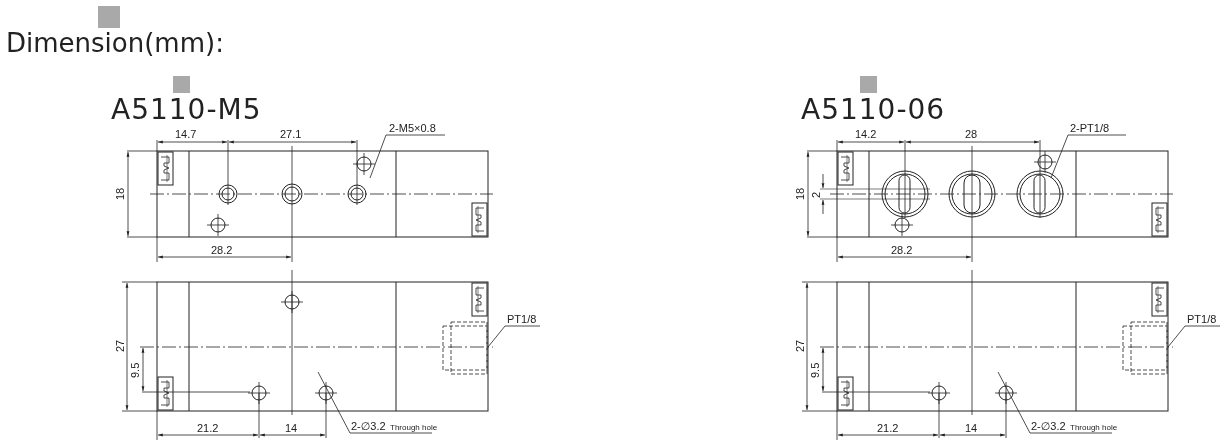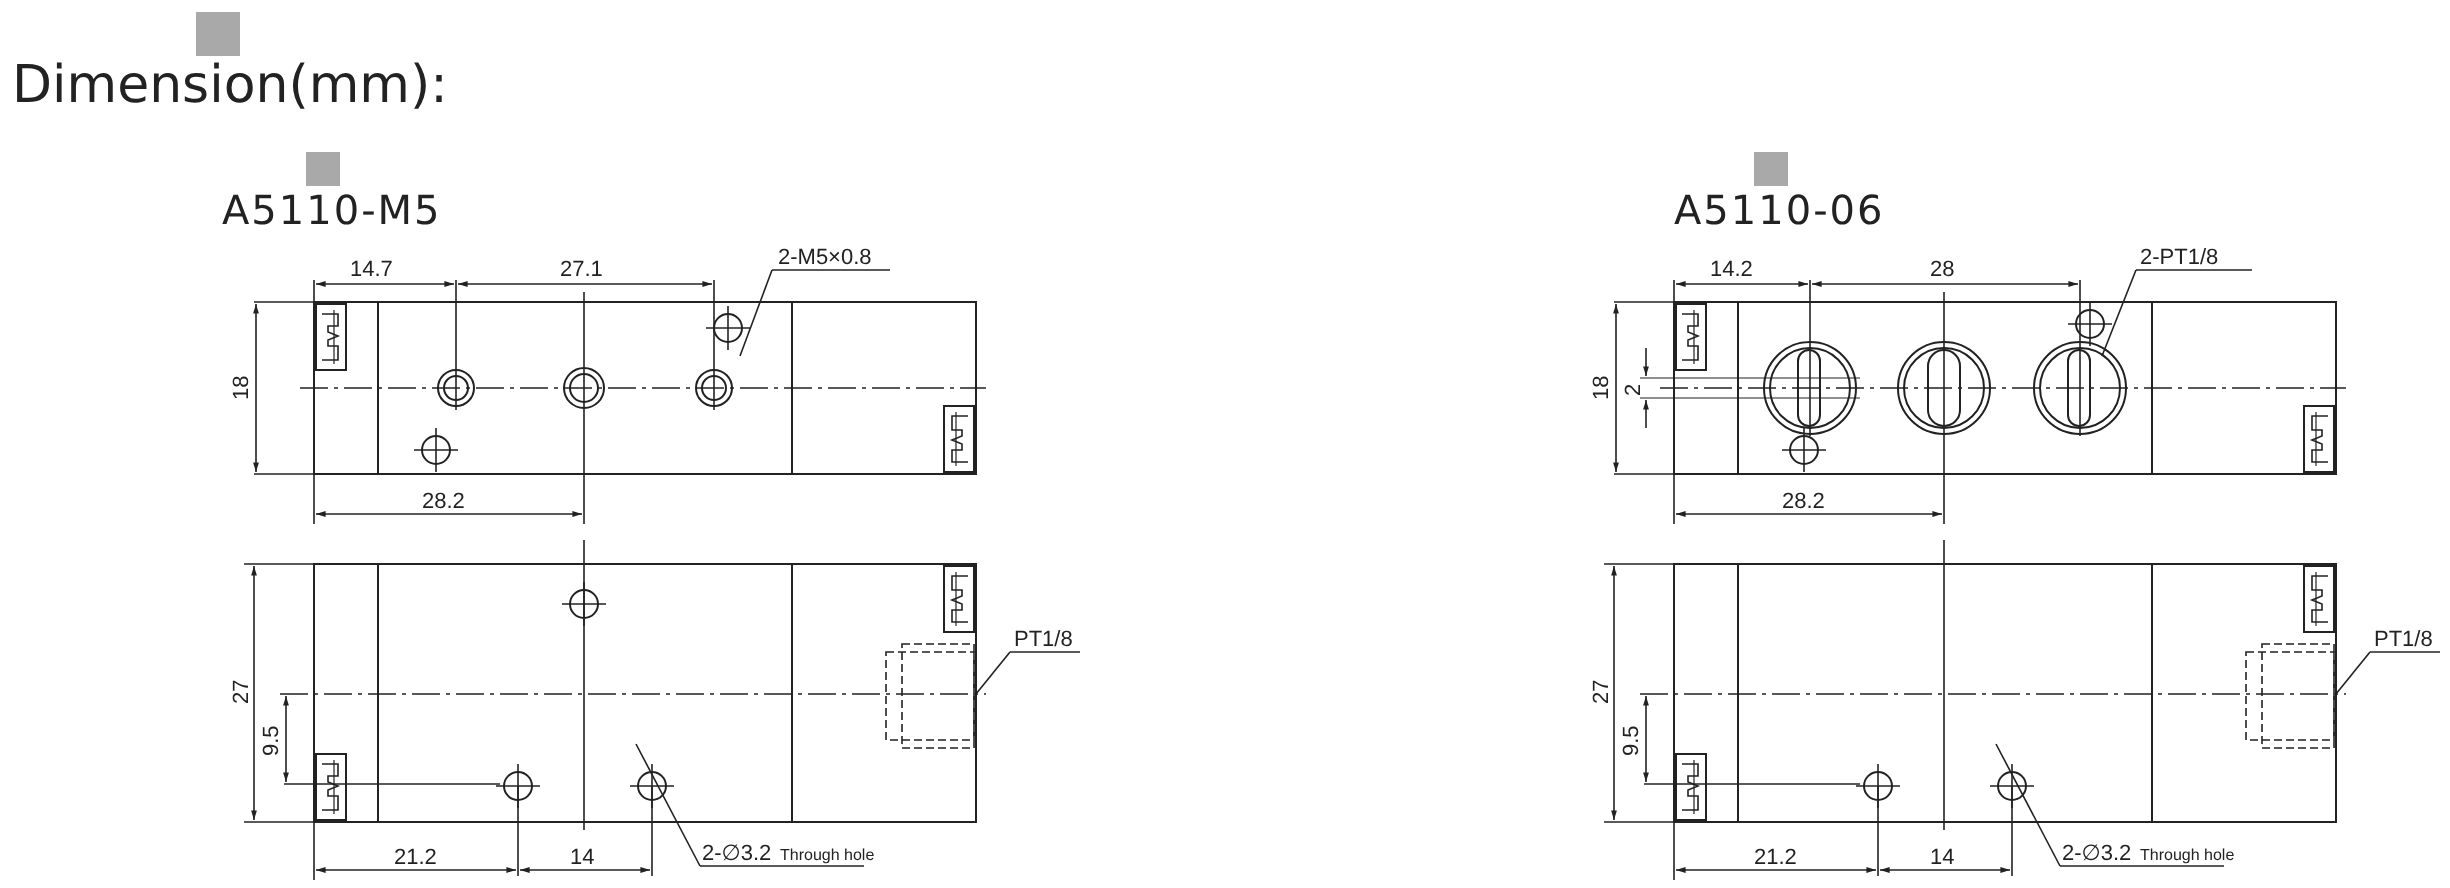--- a/index.html
+++ b/index.html
@@ -1,24 +1,24 @@
 <!DOCTYPE html>
 <html><head>
 <meta charset="utf-8">
 <style>
   html, body { margin:0; padding:0; background:#ffffff; }
   body { width:1225px; height:444px; position:relative; overflow:hidden; font-family:"DejaVu Sans", sans-serif; color:#222; }
   .heading { position:absolute; display:flex; align-items:center;flex-direction:column; }
   .sq { background:#a9a9a9; display:inline-block; }
   .h-main { left:6px; top:6px; font-size:26px; }
   .h-main .sq { width:22px; height:22px; margin-right:12px; }
-  .h-sub { font-size:20px; letter-spacing:1px; }
+  .h-sub { font-size:28px; letter-spacing:1px; }
   .h-sub .sq { width:17px; height:17px; margin-right:9px; }
   .h-left { left:111px; top:76px; }
-  .h-right { left:837px; top:76px; }
+  .h-right { left:801px; top:76px; }
   svg { position:absolute; left:0; top:0; }
   .dim-text { font-family:"Liberation Sans", sans-serif; font-size:11px; fill:#222; }
   .small-text { font-family:"Liberation Sans", sans-serif; font-size:8px; fill:#222; }
 </style>
 </head>
 <body>
 
 <div class="heading h-main">
   <span class="sq"></span>
   <span>Dimension(mm):</span>

